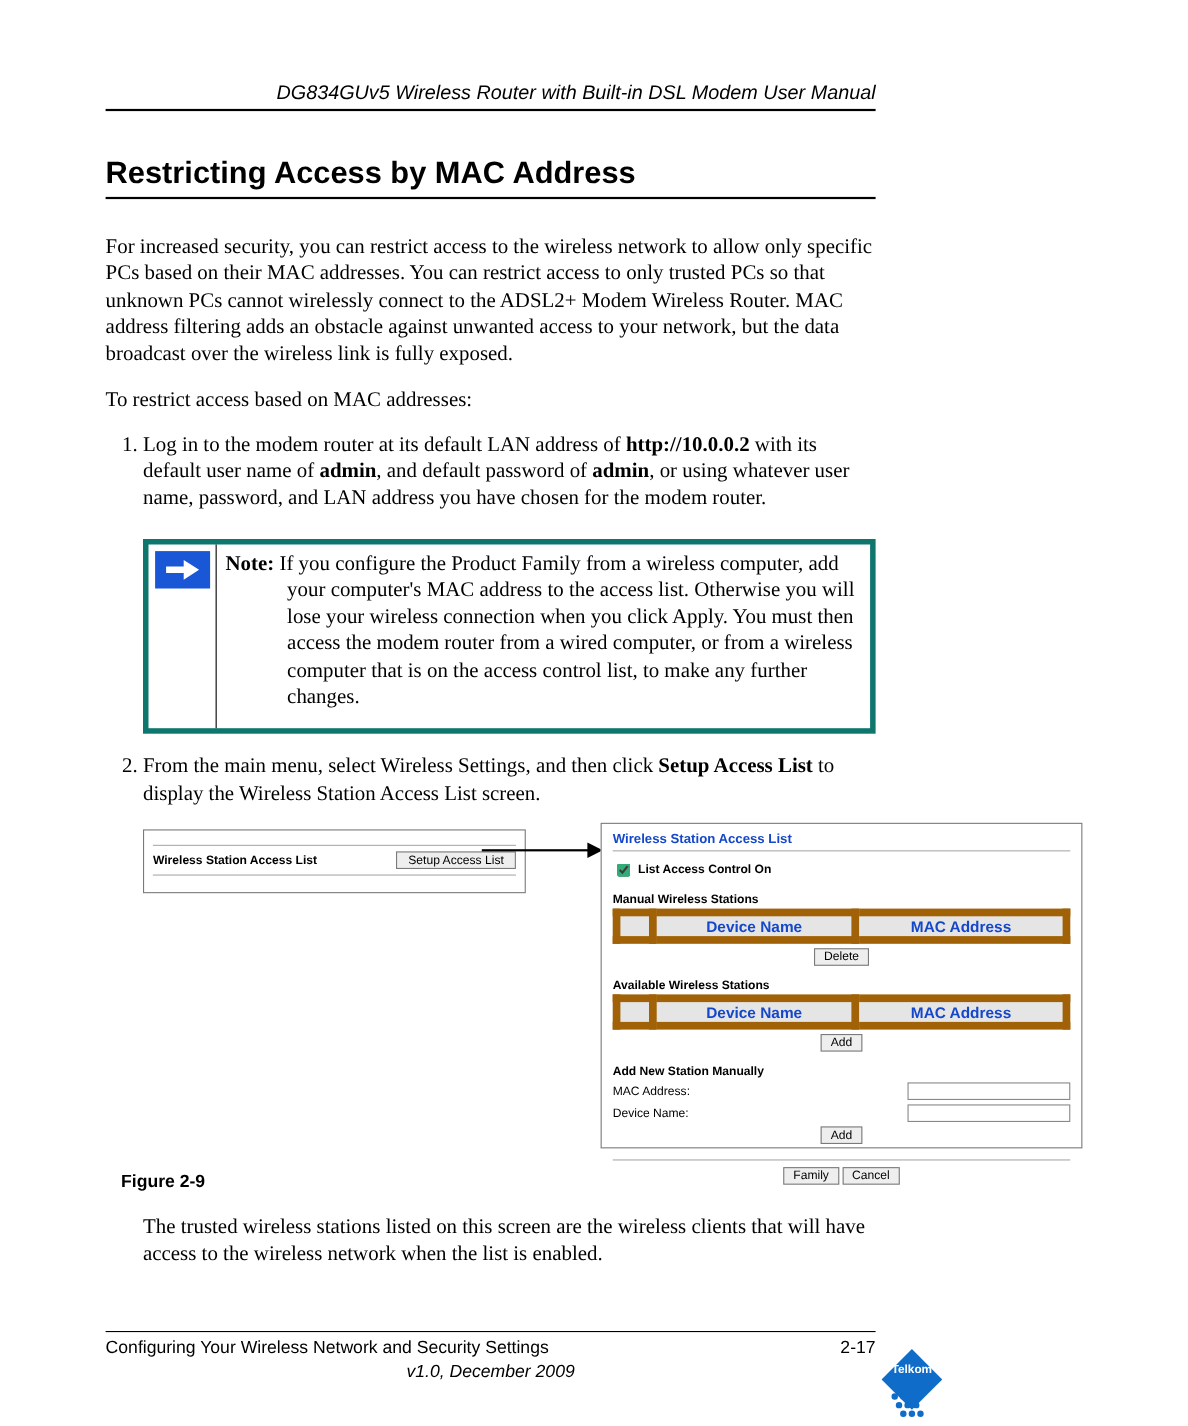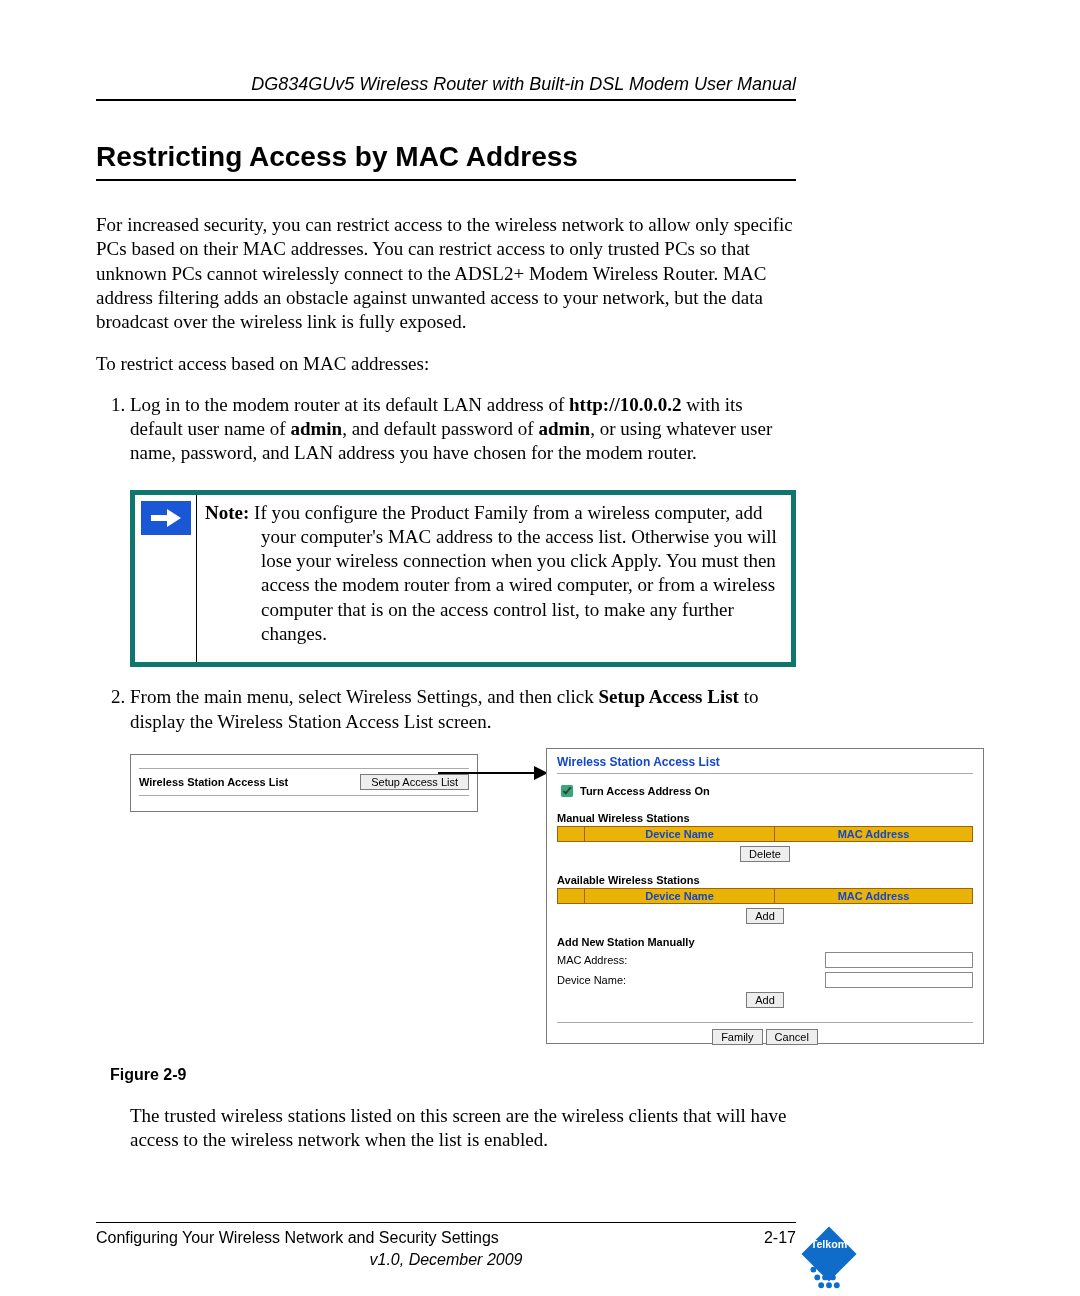--- a/index.html
+++ b/index.html
@@ -161,24 +161,24 @@
   .big-panel .chkrow input { accent-color:#3a7; width:12px; height:12px; }
   .big-panel .subhead { font-weight: bold; margin-top:12px; }
   .big-panel table.listtbl {
     width:100%;
     border-collapse: collapse;
     margin-top:2px;
   }
   .big-panel table.listtbl th {
     color:#1447c9;
     font-weight:bold;
-    font-size:11px;
-    border:1px solid #a16207;
+    font-size:14px;
+    border:7px solid #a16207;
     padding:1px 4px;
-    background:#eab308;
+    background:#e5e5e5;
   }
   .big-panel table.listtbl th.selcol { width:18px; }
   .big-panel .btnrow { text-align:center; margin-top:4px; }
   .big-panel .btnrow .mini-btn, .big-panel .applyrow .mini-btn { padding:1px 8px; }
   .big-panel .formrow {
     display:flex;
     align-items:center;
     margin-top:4px;
   }
   .big-panel .formrow .flab { width:110px; }
@@ -205,21 +205,21 @@
   p.after-fig {
     font-size: 19px;
     line-height: 1.28;
     margin: 20px 0 0 34px;
   }
   
   .foot {
     position: absolute;
     left: 96px;
     right: 92px;
-    bottom: 48px;
+    bottom: 60px;
     border-top: 1px solid #000;
     padding-top: 6px;
     font-family: Arial, Helvetica, sans-serif;
     font-size: 16px;
   }
   .foot .row1 { display:flex; justify-content:space-between; }
   .foot .row2 { text-align:center; font-style: italic; margin-top:4px; }
   .brand {
     position:absolute;
     right: 20px;
@@ -276,21 +276,21 @@
       <hr>
     </div>
     <div class="callout-line"></div>
     <div class="callout-arrow"></div>
 
     <div class="big-panel">
       <div class="title">Wireless Station Access List</div>
       <div class="sep"></div>
       <label class="chkrow">
         <input type="checkbox" checked="" style="">
-        <span>Turn Access Address On</span>
+        <span>List Access Control On</span>
       </label>
 
       <div class="subhead">Manual Wireless Stations</div>
       <table class="listtbl">
         <tbody>
             <tr>
           <th class="selcol"></th>
           <th>Device Name</th>
           <th>MAC Address</th>
         </tr>

